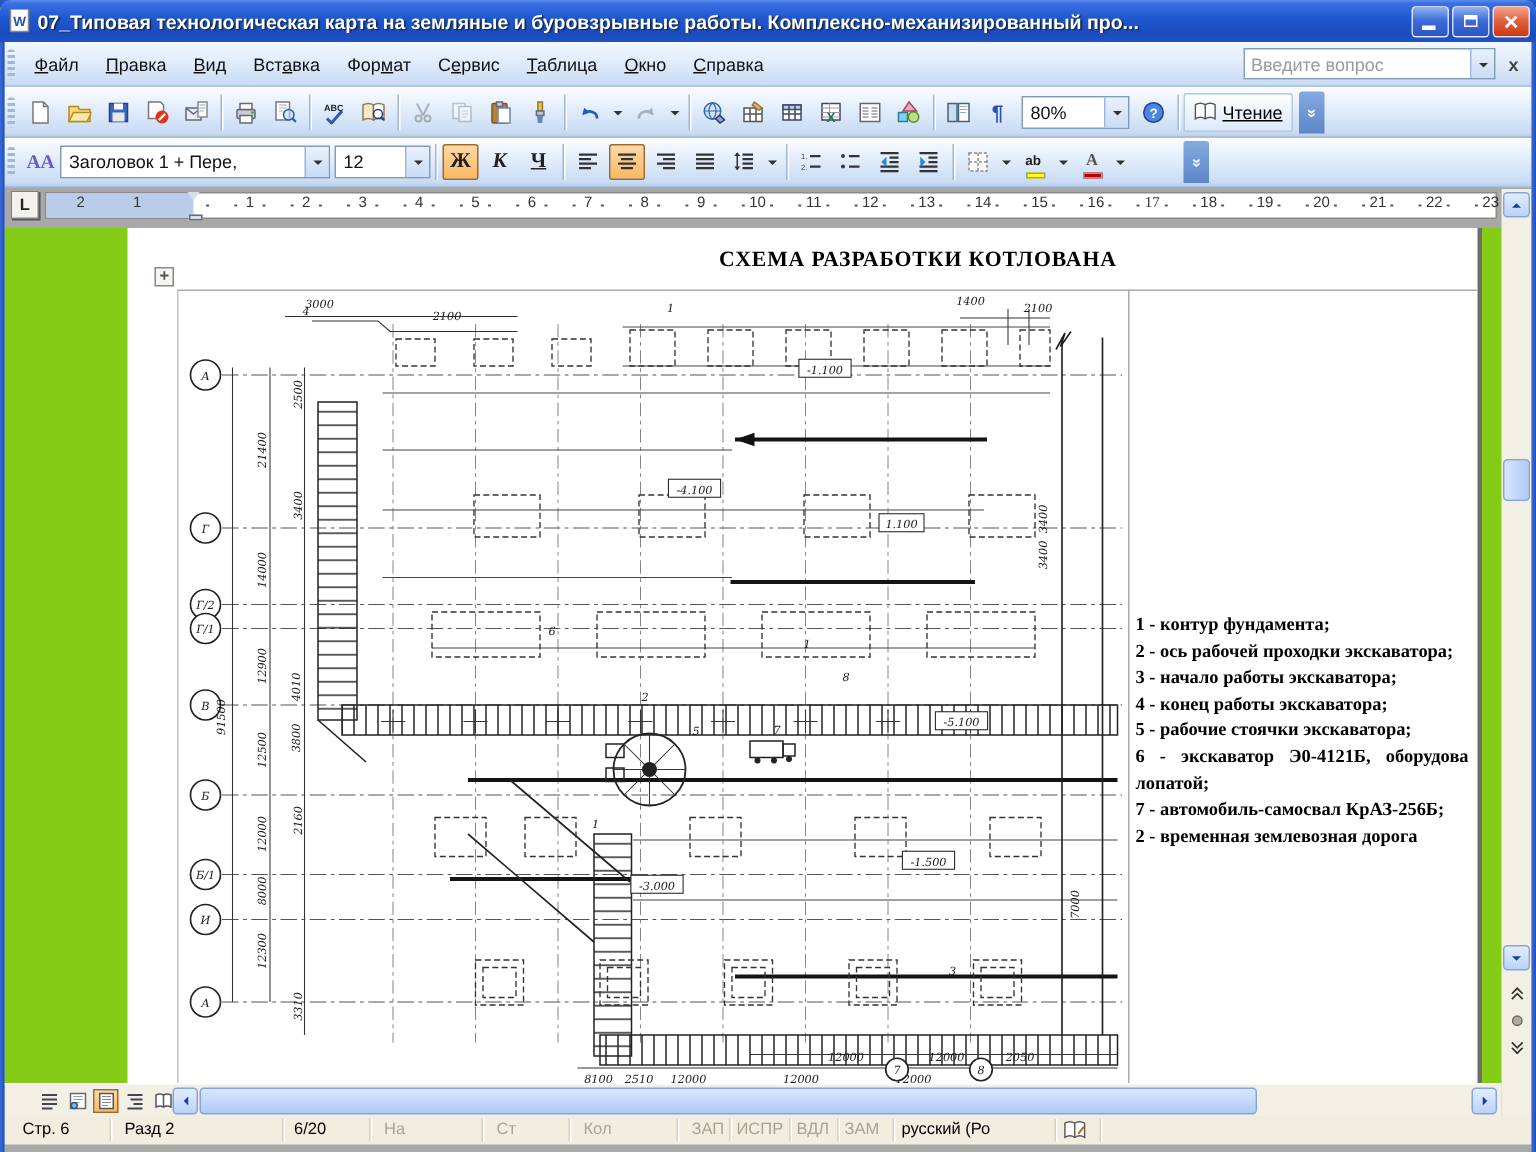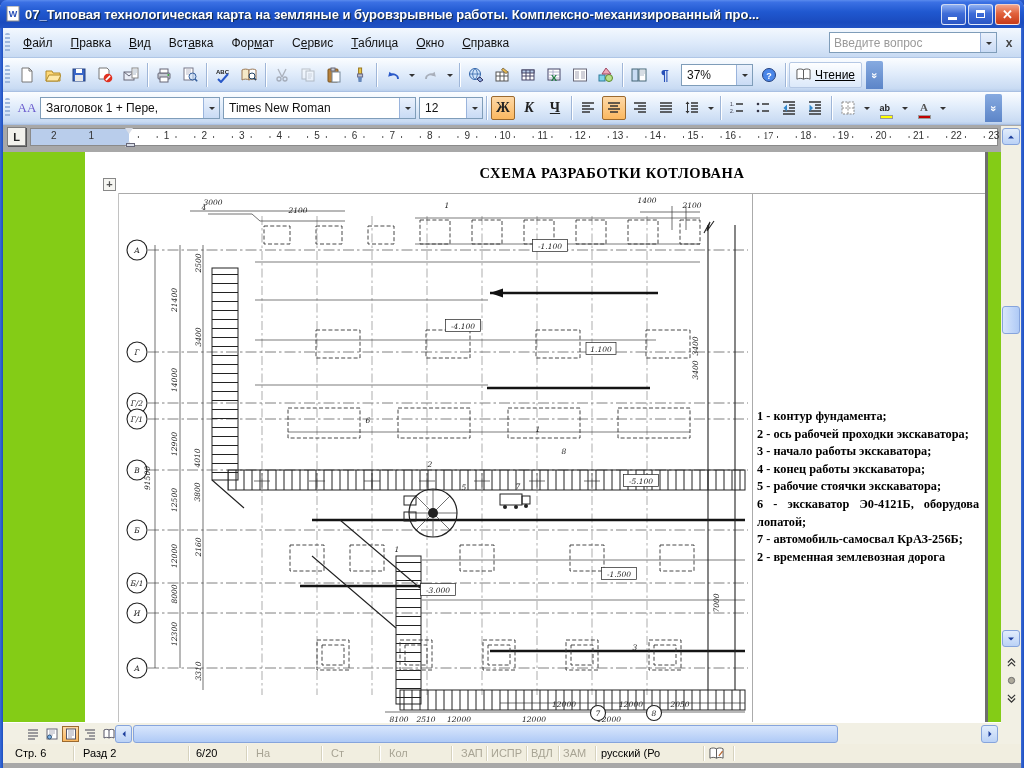--- a/index.html
+++ b/index.html
@@ -310,21 +310,21 @@
         <svg viewBox="0 0 16 16">
           <rect x="1" y="2" width="6" height="12" fill="#C8DCF4" stroke="#467"></rect>
           <rect x="8" y="2" width="7" height="12" fill="#fff" stroke="#467"></rect>
           <path d="M9 4h5M9 6h5M9 8h4" stroke="#9ab" stroke-width=".8"></path>
         </svg>
       </div>
     <div class="tbtn">
         <span style="color:#2850B8;font-weight:bold;font-size:14px">¶</span>
       </div>
     <div class="combo" style="width:72px;margin:0 3px">
-      <span>37%</span>
+      <span>80%</span>
       <span class="cbtn">
           <span class="caret"></span>
         </span>
     </div>
     <div class="tbtn">
         <svg viewBox="0 0 16 16">
           <circle cx="8" cy="8" r="6.5" fill="#4A86E8" stroke="#26427E"></circle>
           <text x="8" y="11.5" font-size="9" font-weight="bold" fill="#fff" text-anchor="middle">?</text>
         </svg>
       </div>
@@ -337,26 +337,23 @@
       <span style="text-decoration:underline">Чтение</span>
     </div>
     <div class="chev">
         <span>»</span>
       </div>
   </div>
 
   <div class="tbrow tb2">
     <div class="grip"></div>
     <div class="tbtn">
-        <span style="font-family:'Liberation Serif',serif;font-weight:normal;color:#6A5ACD;font-size:13px">АА</span>
+        <span style="font-family:'Liberation Serif',serif;font-weight:bold;color:#6A5ACD;font-size:13px">АА</span>
       </div>
     <div class="combo" style="width:180px"><span>Заголовок 1 + Пере,</span><span class="cbtn">
-          <span class="caret"></span>
-        </span></div>
-    <div class="combo" style="width:193px;margin-left:3px"><span>Times New Roman</span><span class="cbtn">
           <span class="caret"></span>
         </span></div>
     <div class="combo" style="width:64px;margin-left:3px"><span>12</span><span class="cbtn">
           <span class="caret"></span>
         </span></div>
     <div class="sep"></div>
     <div class="tbtn active serifbtn">Ж</div>
     <div class="tbtn serifbtn" style="font-style:italic">К</div>
     <div class="tbtn serifbtn" style="text-decoration:underline">Ч</div>
     <div class="sep"></div>

